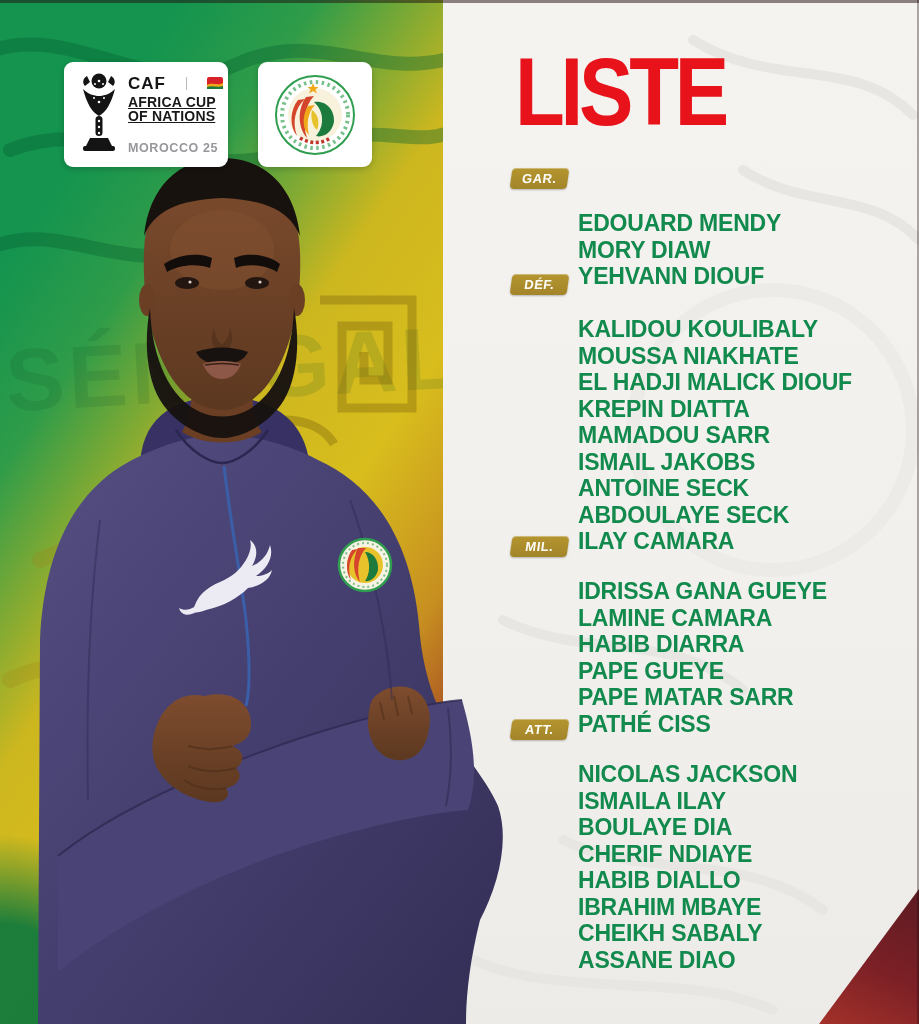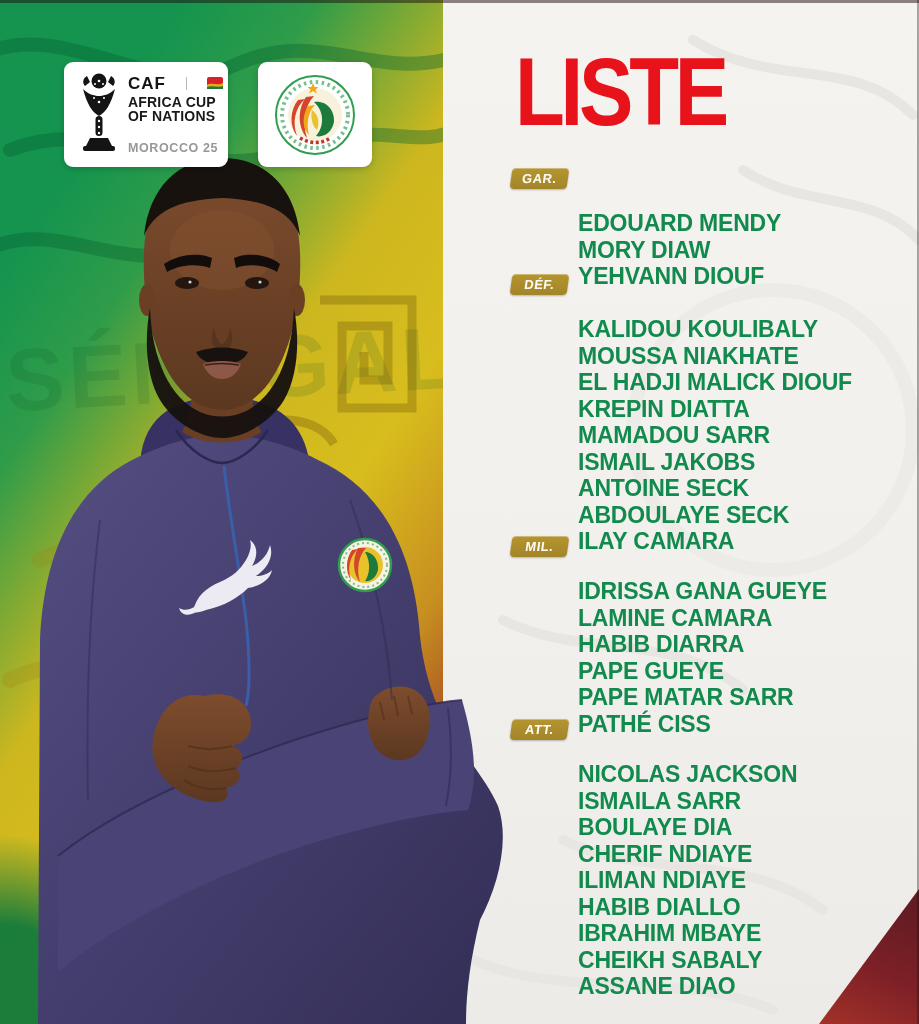--- a/index.html
+++ b/index.html
@@ -42,21 +42,21 @@
   }
   
   .event-card{position:absolute;background:#fff;border-radius:9px;box-shadow:0 2px 6px rgba(0,0,0,.18);}
   .card-caf{left:64px;top:62px;width:164px;height:105px;display:flex;align-items:center;}
   .card-crest{left:258px;top:62px;width:114px;height:105px;display:flex;align-items:center;justify-content:center;}
   .trophy-wrap{margin-left:14px;flex:0 0 auto;}
   .caf-text{margin-left:8px;line-height:1;}
   .caf-row{display:flex;align-items:center;gap:20px;margin-bottom:3px;}
   .caf-label{font-size:17px;font-weight:bold;color:#141416;letter-spacing:1px;}
   .caf-sep{width:1px;height:13px;background:#b9b9bc;}
-  .comp-line{font-size:14px;font-weight:bold;color:#18181a;line-height:14.5px;letter-spacing:.2px;}
+  .comp-line{font-size:14px;font-weight:bold;color:#18181a;line-height:14.5px;letter-spacing:.2px;text-decoration:underline;}
   .edition{font-size:12.5px;font-weight:bold;color:#97979b;letter-spacing:.6px;margin-top:18px;}
   
   .corner-ribbon{
     position:absolute;right:0;bottom:0;width:100px;height:135px;
     clip-path:polygon(100% 0,100% 100%,0 100%);
     background:linear-gradient(205deg,#5f1b22 5%,#7c2026 55%,#a33129 100%);
   }
   .edge-top{position:absolute;left:0;top:0;width:919px;height:3px;background:rgba(30,14,14,.5);}
   .edge-right{position:absolute;right:0;top:0;width:2px;height:1024px;background:rgba(30,14,14,.35);}
   .photo{position:absolute;left:0;top:0;pointer-events:none;}
@@ -134,24 +134,23 @@
           <div class="player">PAPE MATAR SARR</div>
           <div class="player">PATHÉ CISS</div>
         </div>
       </div>
       <div class="section" style="top: 717px;">
         <span class="pos-badge">
           <span class="pos-badge-label">ATT.</span>
         </span>
         <div class="players">
           <div class="player">NICOLAS JACKSON</div>
-          <div class="player">ISMAILA SARR</div>
+          <div class="player">ISMAILA ILAY</div>
           <div class="player">BOULAYE DIA</div>
           <div class="player">CHERIF NDIAYE</div>
-          <div class="player">ILIMAN NDIAYE</div>
           <div class="player">HABIB DIALLO</div>
           <div class="player">IBRAHIM MBAYE</div>
           <div class="player">CHEIKH SABALY</div>
           <div class="player">ASSANE DIAO</div>
         </div>
       </div>
     </div>
 </div>
 
 <div class="corner-ribbon"></div>

